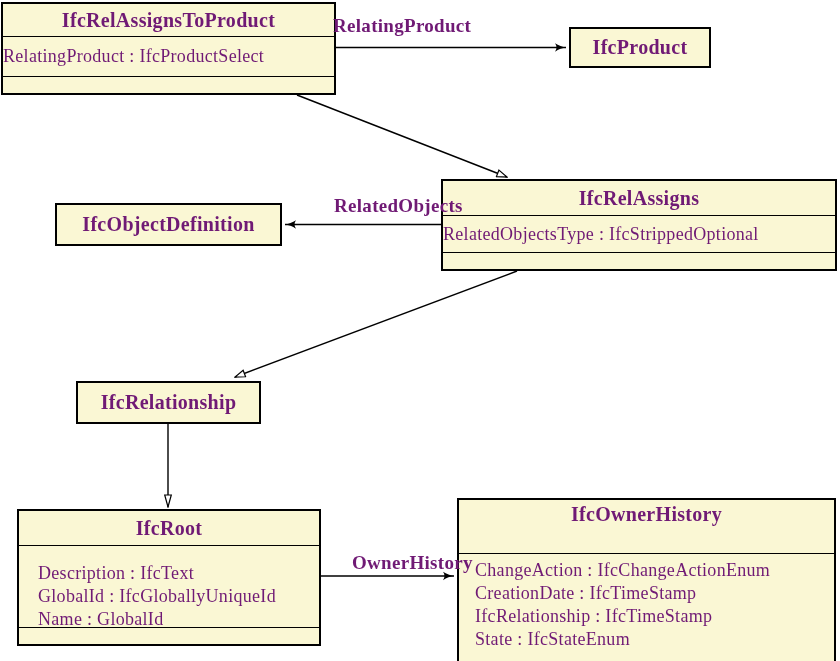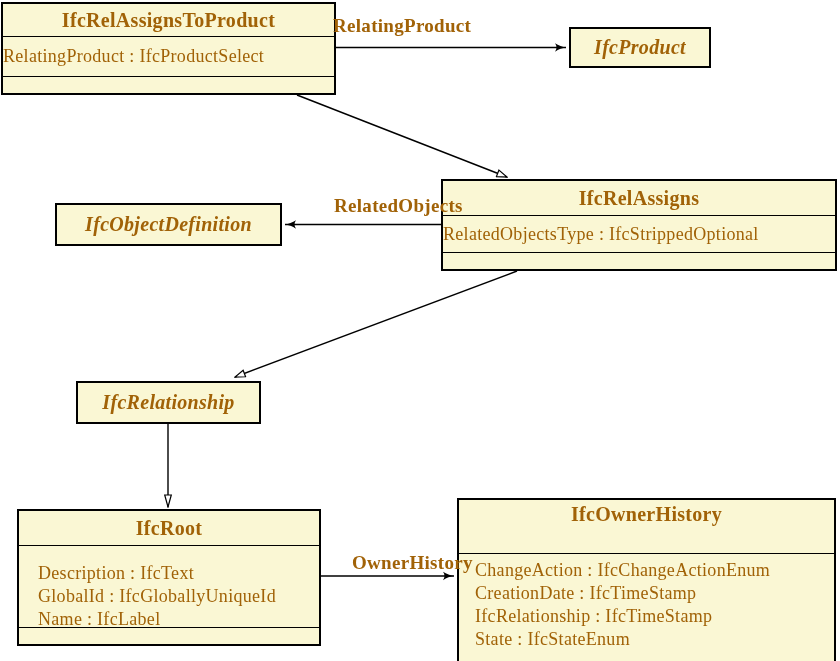--- a/index.html
+++ b/index.html
@@ -1,36 +1,36 @@
 <!DOCTYPE html>
 <html><head>
 <meta charset="utf-8">
 <style>
   html,body{margin:0;padding:0;background:#ffffff;}
   .canvas{
     position:relative;width:840px;height:661px;background:#ffffff;overflow:hidden;
-    font-family:"Liberation Serif","DejaVu Serif",serif;color:#a16207;
+    font-family:"Liberation Serif","DejaVu Serif",serif;color:#701a75;
   }
   svg.edges{position:absolute;left:0;top:0;z-index:1;}
   .uml-class{
     position:absolute;z-index:2;box-sizing:border-box;
     background:#FAF7D4;border:2px solid #000;
     display:flex;flex-direction:column;
   }
   .sec{box-sizing:border-box;}
   .sec + .sec{border-top:1.4px solid #000;}
   .sec.title{
     display:flex;align-items:center;justify-content:center;
     font-weight:bold;font-size:20px;letter-spacing:0.3px;
   }
   .sec.attrs{font-size:18px;letter-spacing:0.3px;line-height:23px;}
   .sec.attrs.center{display:flex;align-items:center;justify-content:flex-start;}
   .sec.attrs.left{padding-top:16px;}
   .sec.empty{flex:1;}
-  .single .sec.title{height:100%;font-style:italic;}
+  .single .sec.title{height:100%;}
 
   
   #box-relassignstoproduct{left:1px;top:2px;width:335px;height:93px;}
   #box-relassignstoproduct .title{height:32px;}
   #box-relassignstoproduct .attrs{height:40px;}
 
   #box-product{left:569px;top:27px;width:142px;height:41px;}
 
   #box-relassigns{left:441px;top:179px;width:396px;height:92px;}
   #box-relassigns .title{height:34px;}
@@ -108,21 +108,21 @@
 
   <div class="uml-class single" id="box-objectdefinition">
     <div class="sec title">IfcObjectDefinition</div>
   </div>
 
   <div class="uml-class" id="box-root">
     <div class="sec title">IfcRoot</div>
     <div class="sec attrs left">
       <div class="attr">Description : IfcText</div>
       <div class="attr">GlobalId : IfcGloballyUniqueId</div>
-      <div class="attr">Name : IfcLabel</div>
+      <div class="attr">Name : GlobalId</div>
     </div>
     <div class="sec empty"></div>
   </div>
 
   <div class="uml-class" id="box-ownerhistory">
     <div class="sec title">IfcOwnerHistory</div>
     <div class="sec attrs left">
       <div class="attr">ChangeAction : IfcChangeActionEnum</div>
       <div class="attr">CreationDate : IfcTimeStamp</div>
       <div class="attr">IfcRelationship : IfcTimeStamp</div>

